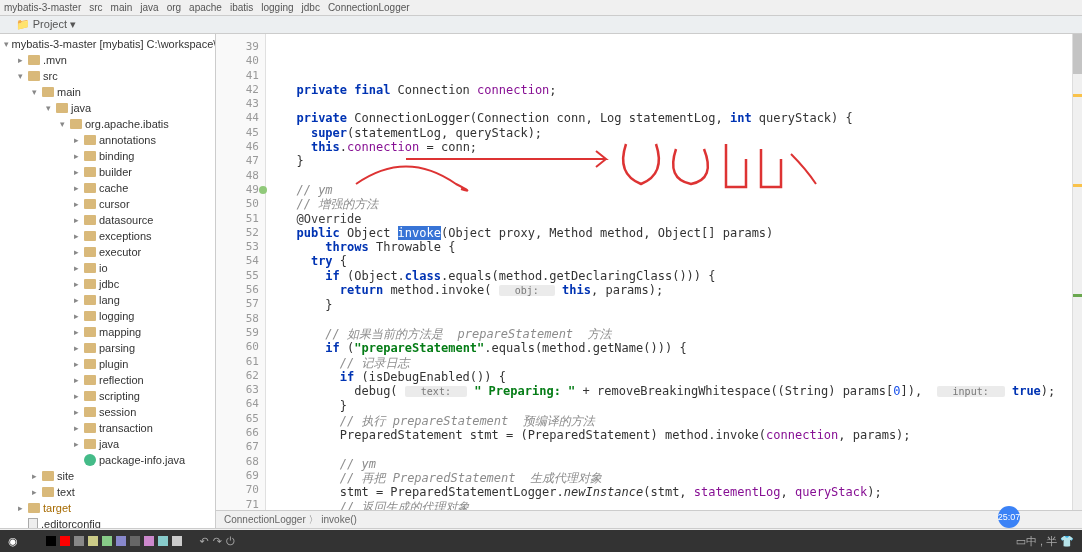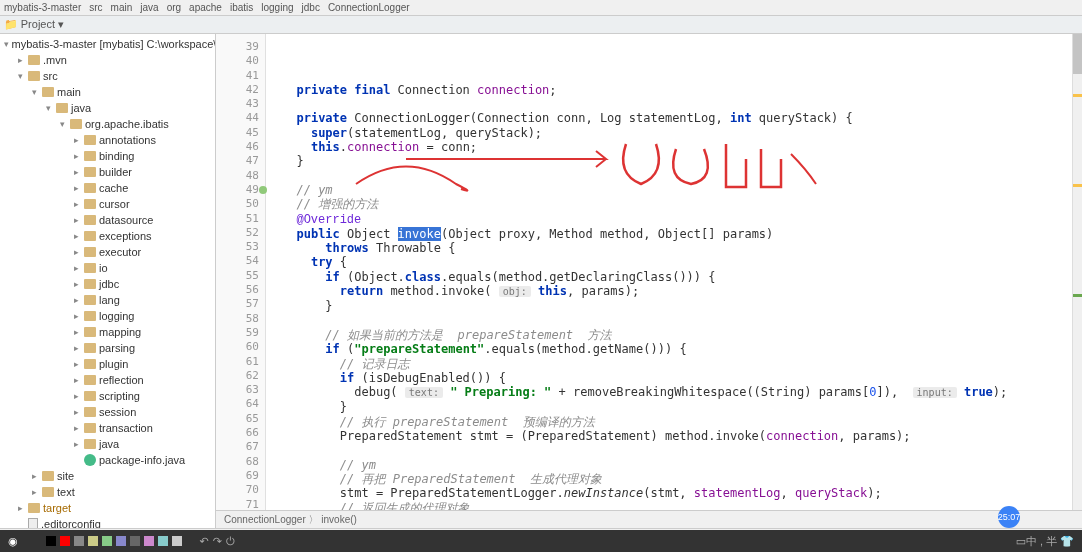--- a/index.html
+++ b/index.html
@@ -1,20 +1,20 @@
 <!DOCTYPE html>
 <html><head>
   <meta charset="utf-8">
   <style>
     * { margin: 0; padding: 0; box-sizing: border-box; }
     body { font-family: "Segoe UI", Arial, sans-serif; font-size: 11px; background: #fff; overflow: hidden; width: 1082px; height: 552px; position: relative; }
     .top-bar { height: 16px; background: #f0f0f0; border-bottom: 1px solid #ccc; display: flex; align-items: center; font-size: 10px; color: #555; padding: 0 4px; }
     .top-bar span { margin-right: 8px; }
     .tabs-row { height: 18px; background: #eceff1; border-bottom: 1px solid #ccc; display: flex; align-items: center; }
-    .project-label { width: 216px; padding-left: 4px; font-size: 11px; color: #555; }
+    .project-label { width: 216px; padding-left: 16px; font-size: 11px; color: #555; }
     .tabs { display: flex; }
     .tab { padding: 2px 10px; border-right: 1px solid #ccc; font-size: 11px; color: #333; cursor: pointer; display: flex; align-items: center; gap: 3px; }
     .tab.active { background: #fff; }
     .tab-icon { width: 10px; height: 10px; border-radius: 2px; background: #4b8; display: inline-block; }
     .main-area { display: flex; height: 494px; }
     .sidebar { width: 216px; background: #fff; border-right: 1px solid #ccc; overflow-y: auto; font-size: 11px; color: #333; padding-top: 2px; }
     .tree-row { display: flex; align-items: center; height: 16px; padding-left: 4px; cursor: pointer; white-space: nowrap; }
     .chevron { width: 10px; display: inline-block; color: #888; font-size: 9px; }
     .folder-icon { width: 12px; height: 10px; margin-right: 3px; display: inline-block; position: relative; }
     .folder-closed { background: #d9b97a; border-radius: 1px; }
@@ -23,23 +23,23 @@
     .orange { color: #a66a00; }
     .editor { flex: 1; display: flex; background: #fff; position: relative; }
     .gutter { width: 50px; background: #f9f9f9; border-right: 1px solid #e0e0e0; text-align: right; padding-right: 6px; color: #999; font-family: Consolas, monospace; font-size: 11px; line-height: 14.3px; padding-top: 6px; }
     .gutter-row { height: 14.3px; position: relative; }
     .gutter-mark { position: absolute; right: -8px; top: 3px; width: 8px; height: 8px; border-radius: 4px; background: #90c97a; }
     .code { flex: 1; font-family: Consolas, monospace; font-size: 12px; line-height: 14.3px; padding-top: 6px; padding-left: 16px; white-space: pre; color: #333; position: relative; }
     .kw { color: #0033b3; font-weight: bold; }
     .field { color: #871094; }
     .str { color: #067d17; font-weight: bold; }
     .cmt { color: #8c8c8c; font-style: italic; }
-    .ann { color: #6d28d9; font-family: Liberation Mono, monospace; }
+    .ann { color: #404040; }
     .num { color: #1750eb; }
-    .param-hint { background: #ebebeb; color: #787878; font-size: 10px; padding: 0 4px; border-radius: 2px; }
+    .param-hint { background: #ebebeb; color: #787878; font-size: 10px; padding: 0 16px; border-radius: 2px; }
     .highlight { background: #3874d6; color: #fff; }
     .breadcrumb { position: absolute; bottom: 0; left: 0; right: 0; height: 18px; background: #f0f0f0; border-top: 1px solid #ccc; font-size: 10px; color: #666; padding: 2px 8px; }
     .scroll-track { width: 10px; background: #f0f0f0; border-left: 1px solid #ddd; position: relative; }
     .scroll-thumb { position: absolute; top: 0; width: 100%; height: 40px; background: #c4c4c4; }
     .scroll-mark { position: absolute; width: 100%; height: 3px; right: 0; }
     .status-bar { height: 22px; background: #f0f0f0; border-top: 1px solid #ccc; display: flex; align-items: center; justify-content: space-between; font-size: 10px; color: #555; padding: 0 8px; }
     .status-right { display: flex; gap: 10px; align-items: center; }
     .taskbar { height: 22px; background: #333; display: flex; align-items: center; padding: 0 8px; gap: 4px; }
     .color-sq { width: 10px; height: 10px; }
     .hand-annotation { position: absolute; pointer-events: none; }

